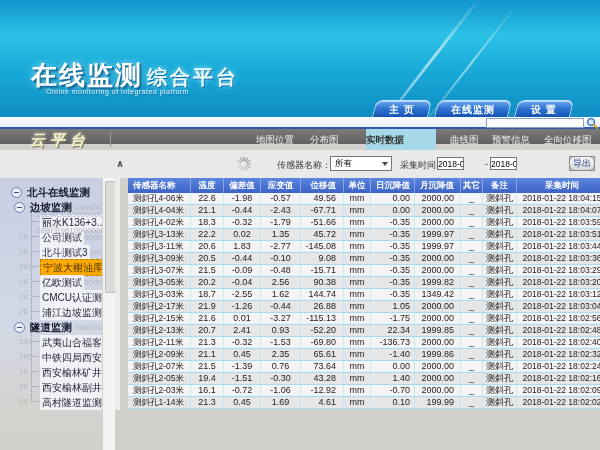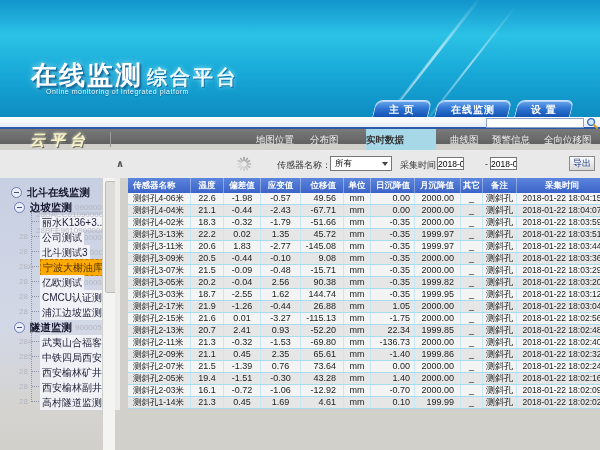--- a/index.html
+++ b/index.html
@@ -49,21 +49,21 @@
   .tb-label{position:absolute;top:9px;font-size:9px;color:#333;}
   .lb-sensor{left:277px;}
   .lb-time{left:400px;}
   .fake-select{position:absolute;left:330px;top:6px;width:62px;height:15px;background:#fff;border:1px solid #767676;box-sizing:border-box;font-size:8.5px;line-height:13px;padding-left:4px;cursor:pointer;}
   .fake-select .arrow{position:absolute;right:3px;top:5px;width:0;height:0;border-left:3px solid transparent;border-right:3px solid transparent;border-top:4px solid #444;}
   .date-input{position:absolute;top:7px;width:27px;height:13px;border:1px solid #767676;box-sizing:border-box;font-size:8.5px;text-align:center;background:#fff;padding:0;}
   .d-from{left:437px;} .d-to{left:490px;}
   .d-dash{position:absolute;left:485px;top:9px;font-size:9px;color:#333;}
   .tb-btn{position:absolute;top:6px;height:15px;line-height:13px;padding:0 3px;font-size:9px;color:#1c3d8f;
     background:linear-gradient(180deg,#fbfbfb,#d8d8d8);border:1px solid #8a8a8a;box-sizing:border-box;cursor:pointer;}
-  .btn-search{left:569px;} .btn-export{left:569px;}
+  .btn-search{left:569px;} .btn-export{left:569px;border-radius:6px;}
   
   .sidebar{position:absolute;left:0;top:178px;width:102px;height:272px;overflow:hidden;
     background:linear-gradient(180deg,#c7cfe2 0%,#d3d8e6 55%,#d4d3cf 85%,#d2d0cb 100%);}
   .vline{position:absolute;left:31px;top:34px;height:190px;border-left:1px dotted #8f93a8;}
   .tree{position:absolute;left:0;top:6px;width:102px;}
   .tnode{position:relative;height:15px;line-height:15px;white-space:nowrap;cursor:pointer;}
   .tnode .lbl{display:inline-block;background:rgba(243,244,248,.92);padding:0 2px;color:#23233a;font-size:10px;max-width:96px;overflow:hidden;vertical-align:middle;}
   .tnode.b .lbl{font-weight:bold;font-size:10.5px;color:#14142c;background:transparent;}
   .tnode.lvl0{padding-left:11px;} .tnode.lvl1{padding-left:14px;} .tnode.lvl2{padding-left:40px;}
   .tnode.lvl2::before{content:"";position:absolute;left:32px;top:7px;width:7px;border-top:1px dotted #8f93a8;}
@@ -310,21 +310,21 @@
         <div class="td c10">2018-01-22 18:03:20</div>
       </div>
       <div class="trow odd">
         <div class="td c0">测斜孔3-03米</div>
         <div class="td c1">18.7</div>
         <div class="td c2">-2.55</div>
         <div class="td c3">1.62</div>
         <div class="td c4">144.74</div>
         <div class="td c5">mm</div>
         <div class="td c6">-0.35</div>
-        <div class="td c7">1999.95</div>
+        <div class="td c7">1349.42</div>
         <div class="td c8">_</div>
         <div class="td c9">测斜孔</div>
         <div class="td c10">2018-01-22 18:03:12</div>
       </div>
       <div class="trow even">
         <div class="td c0">测斜孔2-17米</div>
         <div class="td c1">21.9</div>
         <div class="td c2">-1.26</div>
         <div class="td c3">-0.44</div>
         <div class="td c4">26.88</div>

